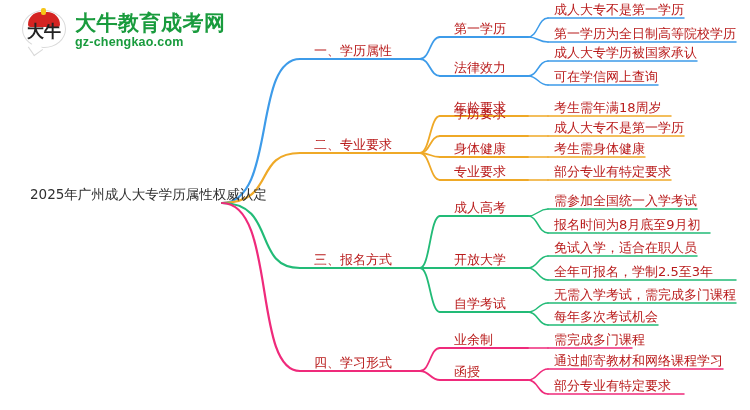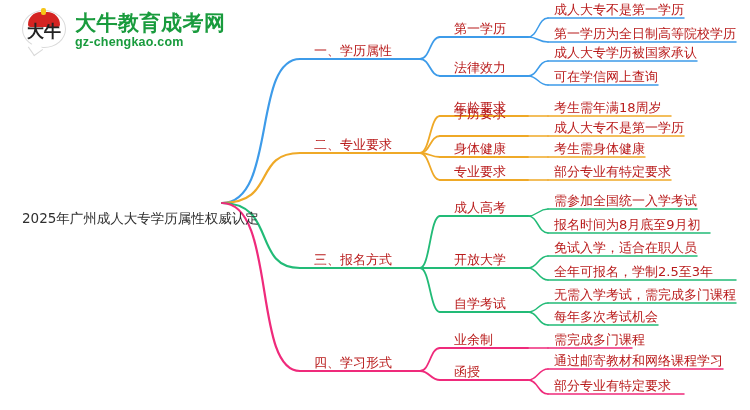--- a/index.html
+++ b/index.html
@@ -179,16 +179,16 @@
       <div class="node lvl3" style="left: 554px; top: 264px;">全年可报名，学制2.5至3年</div>
       <div class="node lvl2" style="left: 454px; top: 296px;">自学考试</div>
       <div class="node lvl3" style="left: 554px; top: 287px;">无需入学考试，需完成多门课程</div>
       <div class="node lvl3" style="left: 554px; top: 309px;">每年多次考试机会</div>
       <div class="node lvl1" style="left: 314px; top: 355px;">四、学习形式</div>
       <div class="node lvl2" style="left: 454px; top: 332px;">业余制</div>
       <div class="node lvl3" style="left: 554px; top: 332px;">需完成多门课程</div>
       <div class="node lvl2" style="left: 454px; top: 364px;">函授</div>
       <div class="node lvl3" style="left: 554px; top: 353px;">通过邮寄教材和网络课程学习</div>
       <div class="node lvl3" style="left: 554px; top: 378px;">部分专业有特定要求</div>
-      <div class="node root" style="left: 22px; top: 187px; margin-top: 24px;">2025年广州成人大专学历属性权威认定</div>
+      <div class="node root" style="left: 30px; top: 187px;">2025年广州成人大专学历属性权威认定</div>
     </div>
 
 </div>
 
 </body></html>

